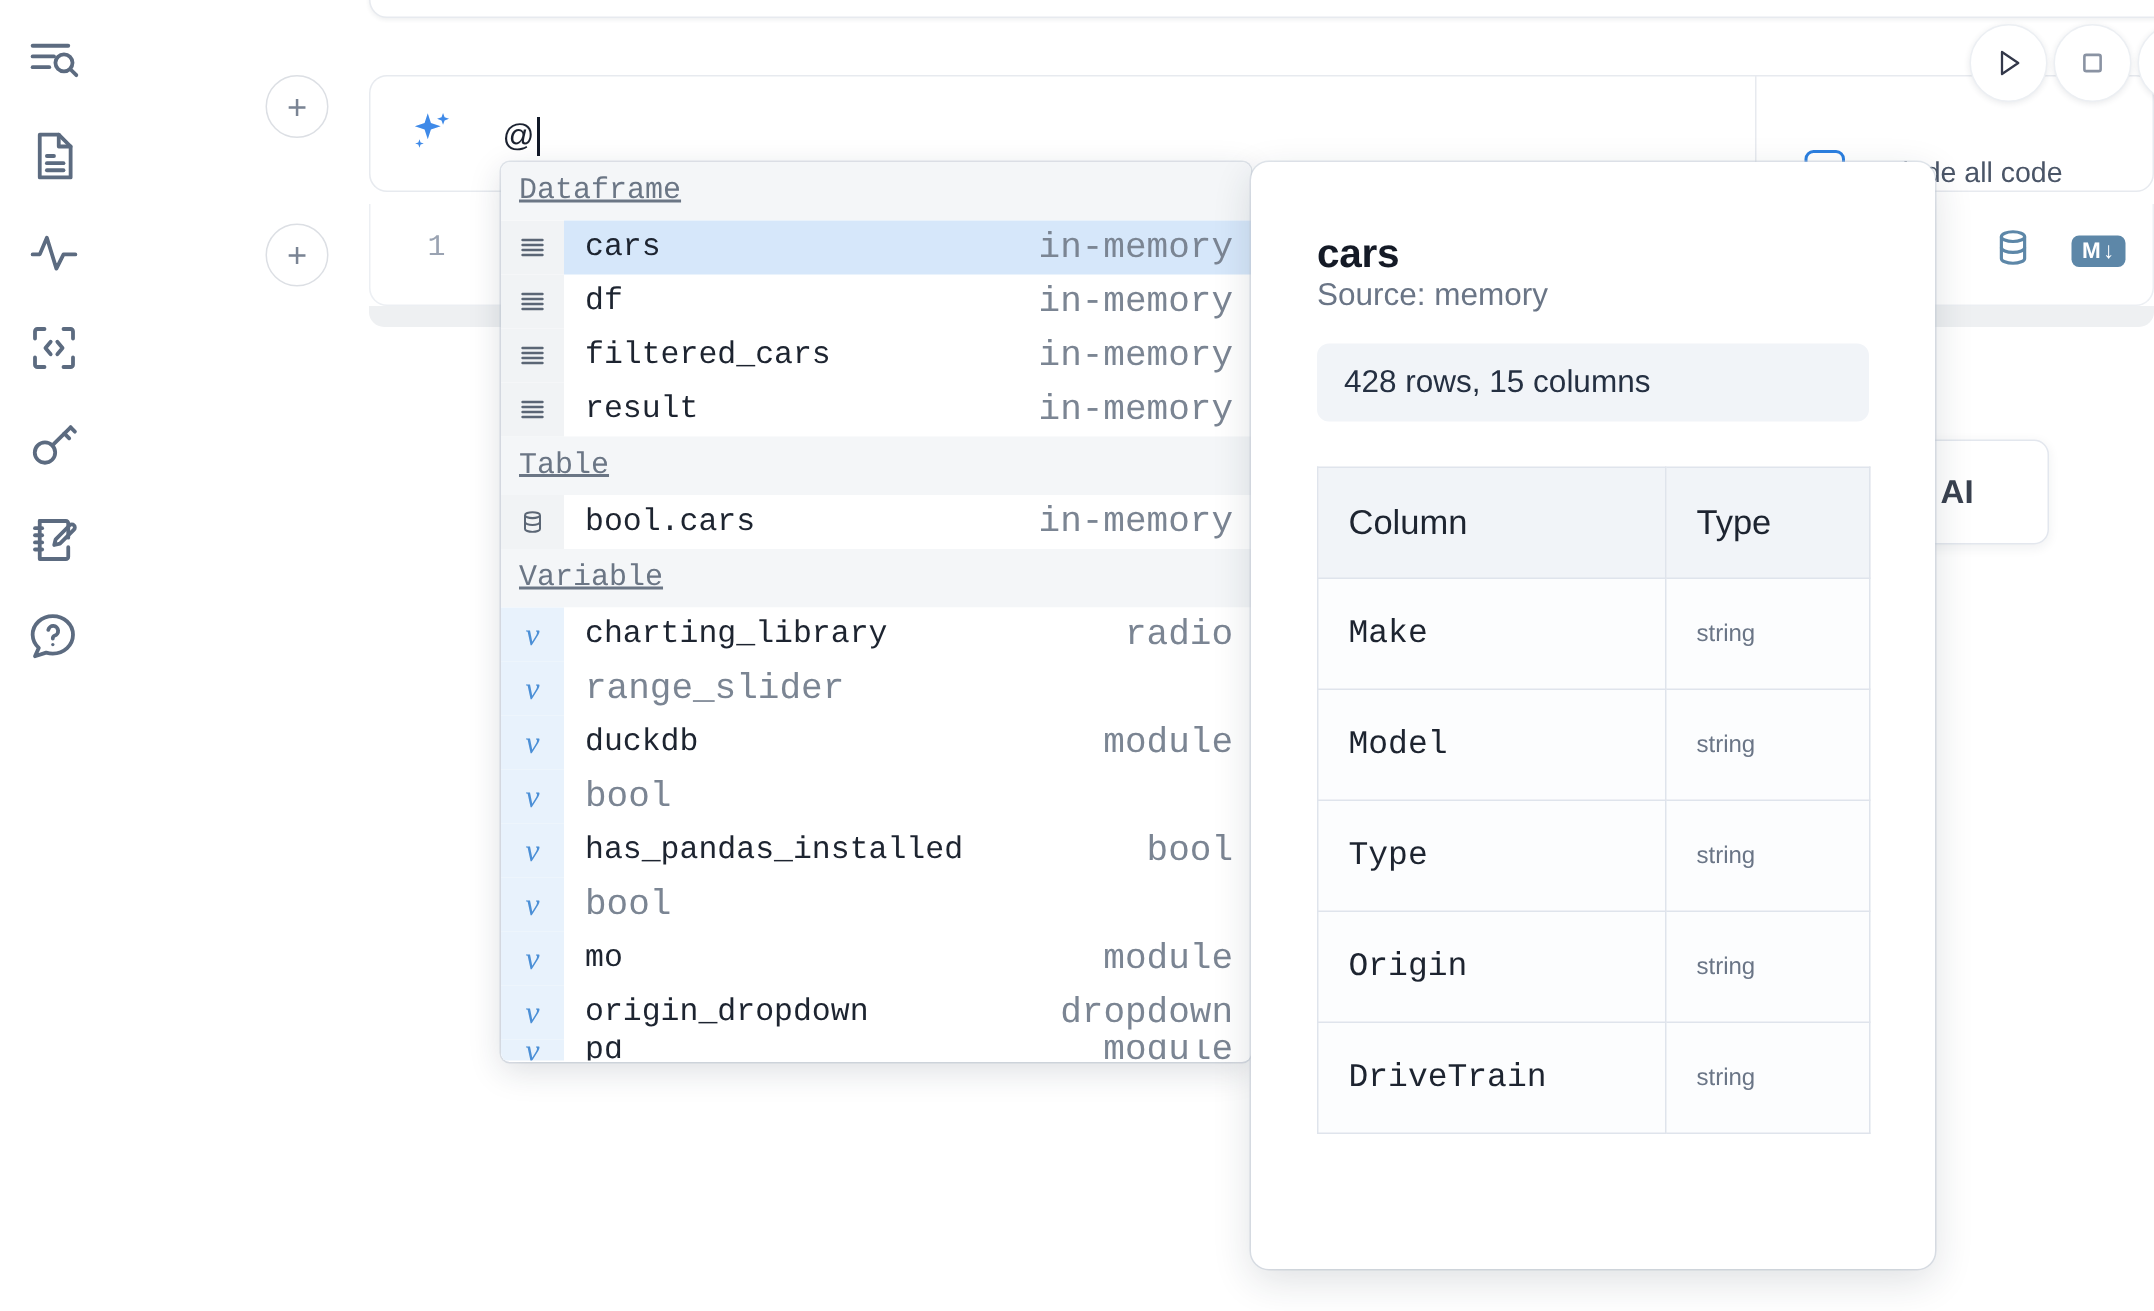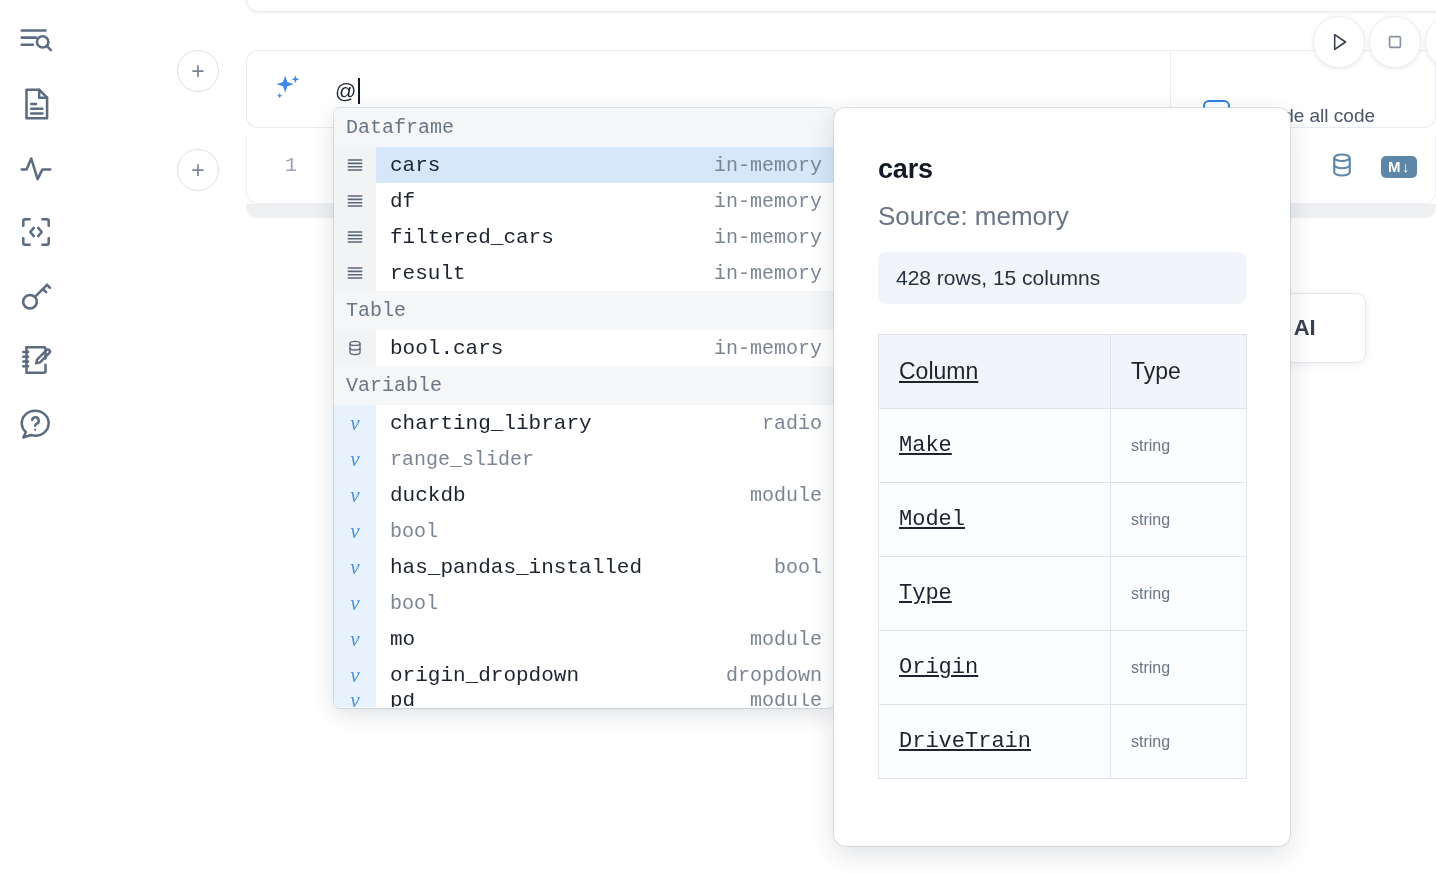--- a/index.html
+++ b/index.html
@@ -131,21 +131,21 @@
   .ac-popup {
     position: absolute; left: 334px; top: 108px; width: 500px; height: 600px;
     background: #ffffff; border-radius: 6px;
     box-shadow: 0 6px 22px rgba(30,41,59,.15), 0 0 0 1px rgba(200,208,220,.5);
     overflow: hidden; z-index: 20;
   }
   .ac-scroll { height: 100%; overflow: hidden; }
   .ac-group {
     background: #f4f6f8; color: #6b7685;
     font-family: "Liberation Mono", monospace; font-size: 20px;
-    padding: 6px 0 6px 12px; line-height: 1.35;
+    padding: 6px 0 6px 12px; line-height: 1.35; text-decoration: underline;
   }
   .ac-row {
     display: flex; align-items: center; height: 36px; background: #fff;
   }
   .ac-row.sel .ac-main { background: #d6e7fa; }
   .ac-icon {
     width: 42px; height: 36px; flex: none;
     display: flex; align-items: center; justify-content: center;
     background: #f1f3f5; color: #5b6675;
   }
@@ -153,39 +153,39 @@
     font-family: "Liberation Serif", serif; font-size: 21px; font-style: italic; }
   .ac-main {
     flex: 1; display: flex; align-items: center; justify-content: space-between;
     height: 36px; padding: 0 0 0 14px; overflow: hidden;
   }
   .ac-name {
     font-family: "Liberation Mono", monospace; font-size: 21px; color: #1d2430;
     white-space: nowrap;
   }
   .ac-type {
-    font-family: "Liberation Mono", monospace; font-size: 20px; color: #7b8593;
+    font-family: "Liberation Mono", monospace; font-size: 24px; color: #7b8593;
     white-space: nowrap; padding-right: 12px; flex: none;
   }
   .ac-row.clipped { height: 14px; overflow: hidden; }
   .ac-row.clipped .ac-icon, .ac-row.clipped .ac-main { height: 36px; }
 
   
   .preview {
     position: absolute; left: 834px; top: 108px; width: 456px; height: 738px;
     background: #ffffff; border-radius: 12px;
     box-shadow: 0 8px 26px rgba(30,41,59,.14), 0 0 0 1px rgba(205,213,224,.55);
     overflow: hidden; z-index: 25; padding: 46px 44px 0 44px;
   }
   .pv-title {
     font-size: 27px; font-weight: bold; color: #141a26;
     font-family: "Liberation Sans", sans-serif; letter-spacing: -.2px;
   }
   .pv-source {
-    margin-top: 16px; font-size: 26px; color: #6a7586;
+    margin-top: 0; font-size: 21px; color: #6a7586;
     font-family: "Liberation Sans", sans-serif;
   }
   .pv-shape {
     margin-top: 20px; background: #f1f4f8; border-radius: 8px;
     padding: 14px 18px; font-size: 21px; color: #253042;
     font-family: "Liberation Sans", sans-serif;
   }
   .pv-table {
     margin-top: 30px; width: 368px; border: 1px solid #dfe4ec;
     border-collapse: collapse; table-layout: fixed;
@@ -199,21 +199,21 @@
     font-family: "Liberation Sans", sans-serif;
   }
   .pv-table td.col {
     font-family: "Liberation Mono", monospace; font-size: 22px; color: #1d2430;
     background: #fcfdfe;
   }
   .pv-table td.typ {
     font-family: "Liberation Sans", sans-serif; font-size: 16px; color: #6a7586;
     background: #fcfdfe;
   }
-  .pv-table th:nth-child(1), .pv-table td:nth-child(1) { width: 232px; text-decoration: underline; }
+  .pv-table th:nth-child(1), .pv-table td:nth-child(1) { width: 232px; }
   .pv-table th:nth-child(2), .pv-table td:nth-child(2) { width: 136px; }
 </style>
 </head>
 <body>
 
 <div id="root">
 
   <nav class="sidebar">
     <div class="side-btn">
       <svg width="38" height="38" viewBox="0 0 24 24" fill="none" stroke="currentColor" stroke-width="1.6" stroke-linecap="round">

